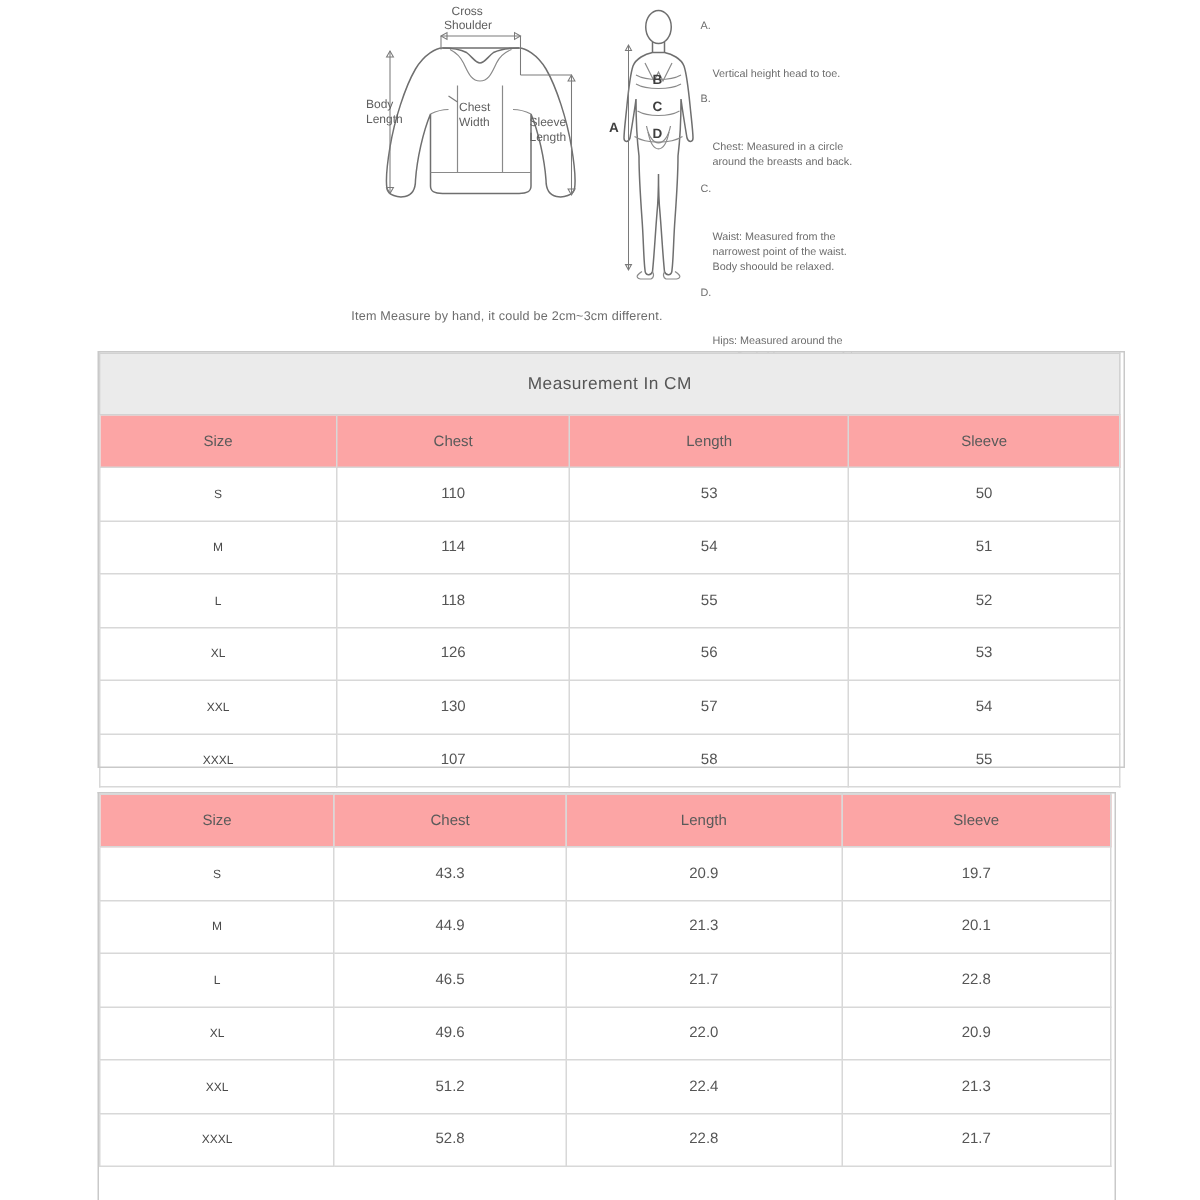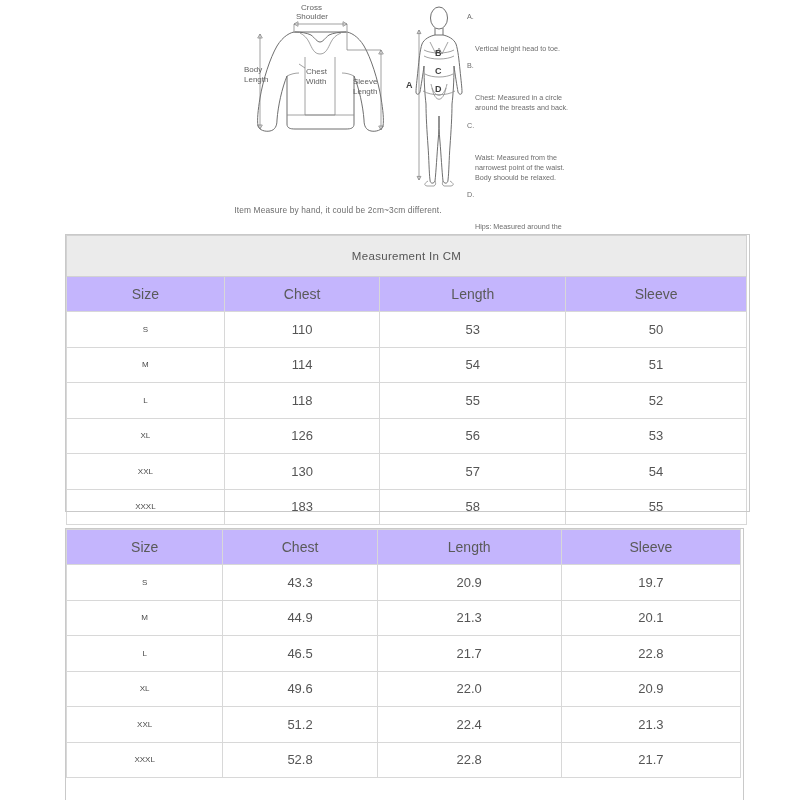--- a/index.html
+++ b/index.html
@@ -93,29 +93,29 @@
 
   .size-table .title-cell {
     background: #ebebeb;
     height: 38px;
     font-size: 11.5px;
     color: #555;
     letter-spacing: 0.3px;
     border-color: #d2d2d2;
   }
   .size-table .head-cell {
-    background: #c4b5fd;
+    background: #fca5a5;
     height: 32px;
-    font-size: 14px;
+    font-size: 10px;
     color: #5a5a5a;
   }
   .size-table .data-cell {
     background: #ffffff;
     height: 32.5px;
-    font-size: 13px;
+    font-size: 10px;
     color: #555;
   }
   .size-table .data-cell.size-name {
     font-size: 8px;
     color: #4a4a4a;
   }
 
   
   .size-table col.c-size   { width: 23.2%; }
   .size-table col.c-chest  { width: 22.9%; }
@@ -302,21 +302,21 @@
       <td class="data-cell">53</td>
     </tr>
     <tr>
       <td class="data-cell size-name">XXL</td>
       <td class="data-cell">130</td>
       <td class="data-cell">57</td>
       <td class="data-cell">54</td>
     </tr>
     <tr>
       <td class="data-cell size-name">XXXL</td>
-      <td class="data-cell">183</td>
+      <td class="data-cell">107</td>
       <td class="data-cell">58</td>
       <td class="data-cell">55</td>
     </tr>
   </tbody>
 </table>
 <div class="table-frame cm"></div>
 
 <table class="size-table inch">
   <colgroup>
     <col class="c-size">

